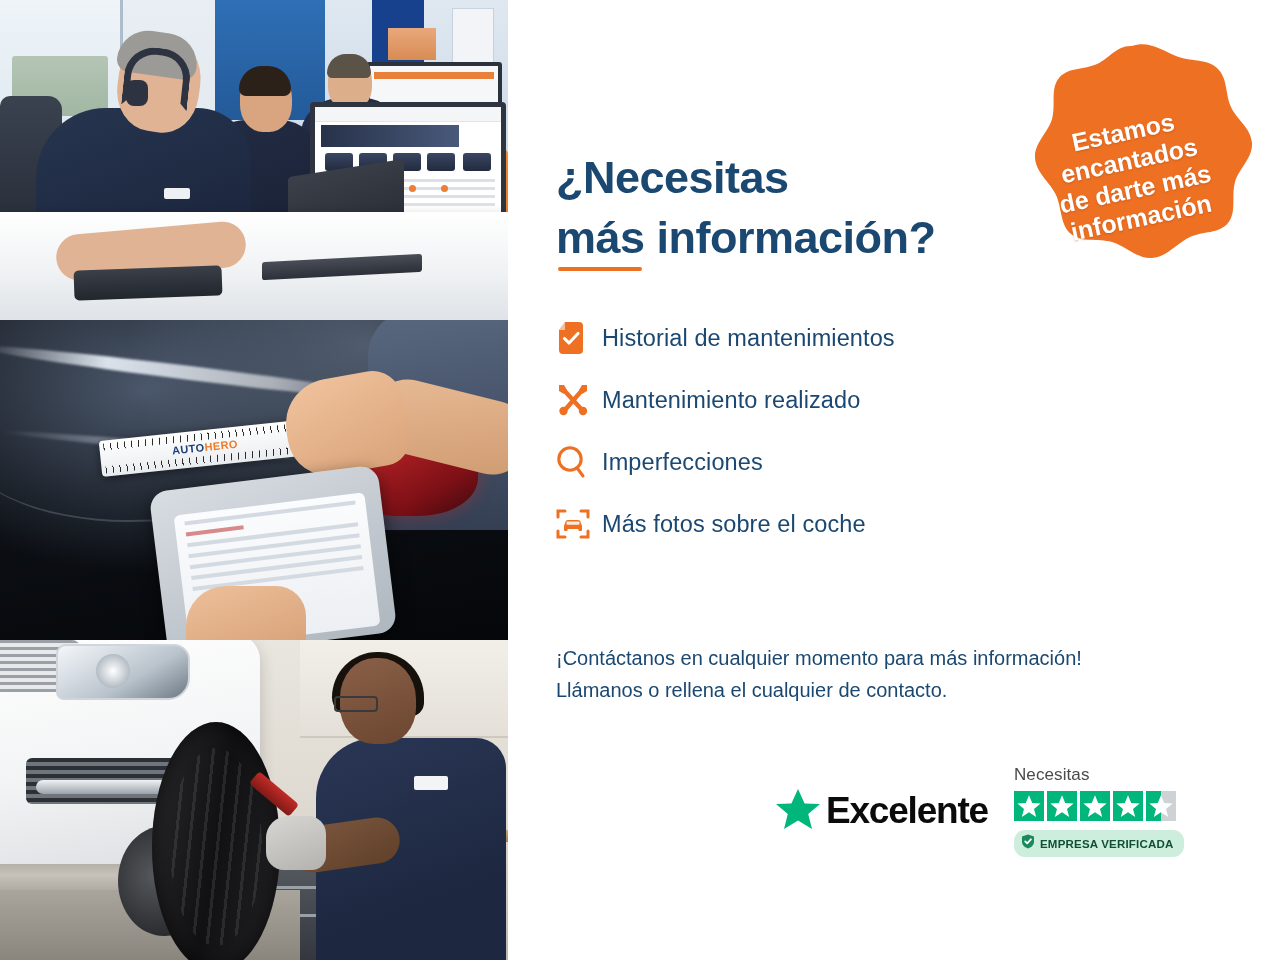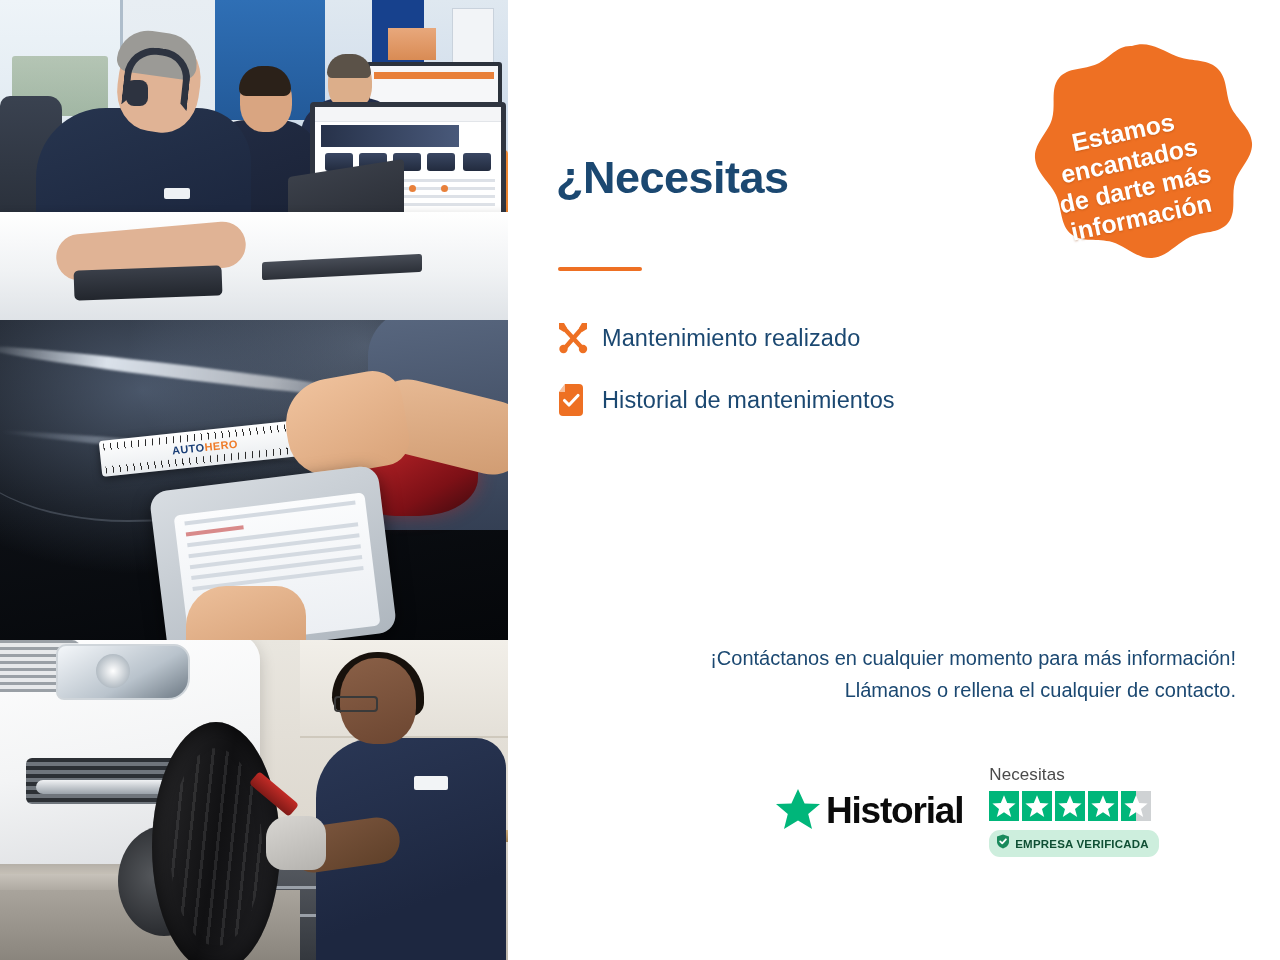--- a/index.html
+++ b/index.html
@@ -466,21 +466,21 @@
 
   .contact {
     position:absolute;
     left: 48px;
     top: 642px;
     width: 680px;
     color: #1b4871;
     font-size: 20px;
     line-height: 1.62;
   }
-  .contact div { white-space: nowrap; text-align: right; }
+  .contact div { white-space: nowrap; }
 
   
   .badge {
     position:absolute;
     left: 496px;
     top: 40px;
     width: 256px;
     height: 268px;
   }
   .badge svg { position:absolute; inset:0; }
@@ -668,20 +668,21 @@
       <div class="p3-mech-arm"></div>
       <div class="p3-glove"></div>
     </div>
 
   </div>
 
   <div class="content">
 
     <h1 class="heading">
       <span>¿Necesitas</span><br>
+      <span>más información?</span>
     </h1>
 
     <div class="rule"></div>
 
     <div class="badge">
       <svg width="256" height="268" viewBox="0 0 256 268">
         <path fill="#ee7023" d="M128 6
           c16-6 30 4 44 10 c14 6 30 2 41 12 c11 10 8 26 14 39
           c6 13 20 21 21 36 c1 15-13 25-17 39 c-4 14 2 30-7 41
           c-9 11-25 8-38 14 c-13 6-23 20-38 21 c-15 1-26-12-40-16
@@ -705,63 +706,87 @@
           <span>de darte más</span><br>
           <span>información</span>
         </div>
       </div>
     </div>
 
     <div class="features">
 
       <div class="feature">
         <span class="feature-icon">
+          <svg width="30" height="34" viewBox="0 0 30 34">
+            <path fill="#ee7023" d="M9 1 h14 a4 4 0 0 1 4 4 v24 a4 4 0 0 1 -4 4 h-16 a4 4 0 0 1 -4 -4 v-20 z"></path>
+            <path fill="#ffffff" opacity="0.55" d="M9 1 l-6 8 h6 z"></path>
+            <path d="M8.5 17.5 l4.5 4.5 l9 -9.5" fill="none" stroke="#fff" stroke-width="3.1" stroke-linecap="round" stroke-linejoin="round"></path>
+          </svg>
+        </span>
+        <span class="feature-label">Historial de mantenimientos</span>
+      </div>
+
+      <div class="feature">
+        <span class="feature-icon">
           <svg width="34" height="34" viewBox="0 0 34 34">
             <g stroke="#ee7023" stroke-width="4.4" stroke-linecap="round" fill="none">
               <path d="M6 5 L27 28"></path>
               <path d="M28 5 L8 28"></path>
             </g>
             <path fill="#ee7023" d="M3 2 l5 0 l3 5 l-3 4 l-5 -3 z"></path>
             <path fill="#ee7023" d="M31 2 l-5 0 l-3 5 l3 4 l5 -3 z"></path>
             <circle cx="7.5" cy="28" r="4.2" fill="#ee7023"></circle>
             <circle cx="27" cy="28" r="4.2" fill="#ee7023"></circle>
           </svg>
         </span>
         <span class="feature-label">Mantenimiento realizado</span>
       </div>
 
       <div class="feature">
         <span class="feature-icon">
-          <svg width="30" height="34" viewBox="0 0 30 34">
-            <path fill="#ee7023" d="M9 1 h14 a4 4 0 0 1 4 4 v24 a4 4 0 0 1 -4 4 h-16 a4 4 0 0 1 -4 -4 v-20 z"></path>
-            <path fill="#ffffff" opacity="0.55" d="M9 1 l-6 8 h6 z"></path>
-            <path d="M8.5 17.5 l4.5 4.5 l9 -9.5" fill="none" stroke="#fff" stroke-width="3.1" stroke-linecap="round" stroke-linejoin="round"></path>
+          <svg width="32" height="34" viewBox="0 0 32 34">
+            <circle cx="14" cy="14" r="11.2" fill="none" stroke="#ee7023" stroke-width="3.1"></circle>
+            <path d="M21.5 23.5 L27 31" fill="none" stroke="#ee7023" stroke-width="3.1" stroke-linecap="round"></path>
           </svg>
         </span>
-        <span class="feature-label">Historial de mantenimientos</span>
-      </div>
-
-
+        <span class="feature-label">Imperfecciones</span>
+      </div>
+
+      <div class="feature">
+        <span class="feature-icon">
+          <svg width="34" height="32" viewBox="0 0 34 32">
+            <g stroke="#ee7023" stroke-width="3" fill="none" stroke-linecap="round">
+              <path d="M2 9 L2 3 L9 3"></path>
+              <path d="M25 3 L32 3 L32 9"></path>
+              <path d="M32 23 L32 29 L25 29"></path>
+              <path d="M9 29 L2 29 L2 23"></path>
+            </g>
+            <path fill="#ee7023" d="M8 18 l1.6 -4.4 a2.4 2.4 0 0 1 2.2 -1.6 h10.4 a2.4 2.4 0 0 1 2.2 1.6 L26 18 v4 a1 1 0 0 1 -1 1 h-1.6 a1 1 0 0 1 -1 -1 v-1 h-10.8 v1 a1 1 0 0 1 -1 1 H9 a1 1 0 0 1 -1 -1 z"></path>
+            <rect x="10.5" y="13.6" width="13" height="3.2" rx="1" fill="#fff" opacity=".85"></rect>
+          </svg>
+        </span>
+        <span class="feature-label">Más fotos sobre el coche</span>
+      </div>
 
 
     </div>
 
     <div class="contact">
       <div>¡Contáctanos en cualquier momento para más información!</div>
       <div>Llámanos o rellena el cualquier de contacto.</div>
     </div>
 
     <div class="trust">
       <div class="tp-logo">
         <span>
           <svg width="44" height="42" viewBox="0 0 44 42">
             <path fill="#00b67a" d="M22 1 L28.6 15.4 L44 16.1 L32.2 26 L36 41 L22 32.6 L8 41 L11.8 26 L0 16.1 L15.4 15.4 Z"></path>
           </svg>
         </span>
-        <span class="tp-wordmark">Historial</span>
+        <span class="tp-wordmark">Excelente</span>
       </div>
       <div class="tp-right">
         <div class="tp-rating-label">Necesitas</div>
         <div class="tp-stars">
           <span class="tp-star">
             <svg width="24" height="24" viewBox="0 0 24 24">
                 <path fill="#fff" d="M12 1.2 L15.2 9 L23.6 9.4 L17 14.9 L19.2 23 L12 18.3 L4.8 23 L7 14.9 L0.4 9.4 L8.8 9 Z"></path>
               </svg>
           </span>
           <span class="tp-star">

